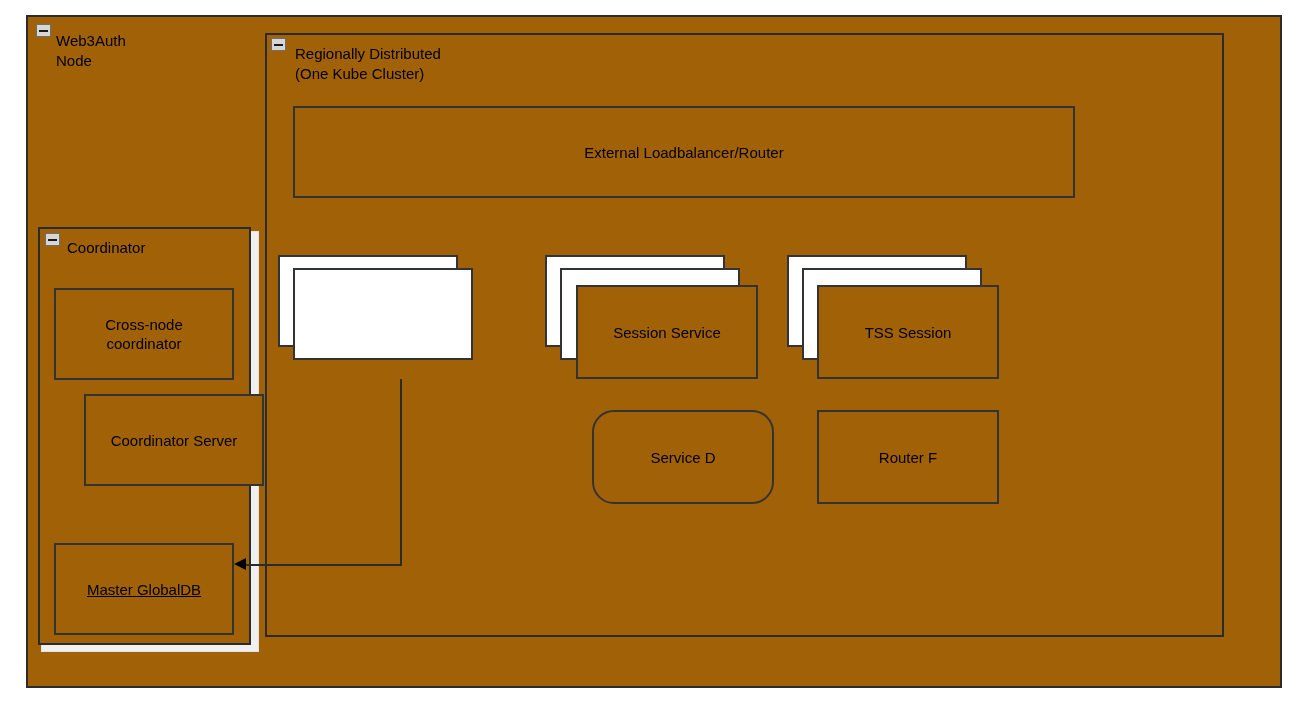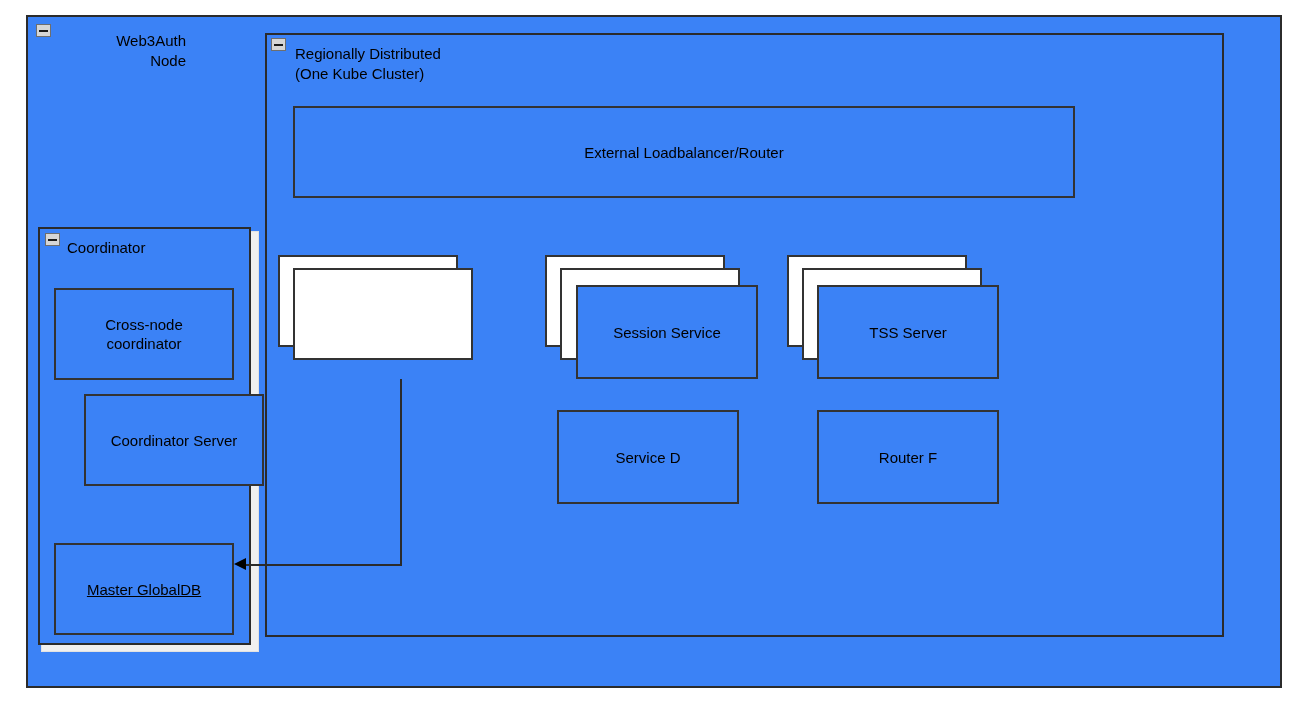--- a/index.html
+++ b/index.html
@@ -14,21 +14,21 @@
   #canvas {
     position: relative;
     width: 1302px;
     height: 708px;
     background: #ffffff;
     overflow: hidden;
   }
   .box {
     position: absolute;
     box-sizing: border-box;
-    background: #3b82f6;
+    background: #a16207;
     border: 2px solid #333333;
   }
   .container-box {
     border: 2px solid #2b2b2b;
   }
   .leaf-box {
     border: 2px solid #333333;
     display: flex;
     align-items: center;
     justify-content: center;
@@ -62,21 +62,21 @@
     top: 5px;
     height: 2px;
     background: #1a1a1a;
   }
   .panel-title {
     position: absolute;
     font-size: 15px;
     line-height: 20px;
     color: #000000;
     white-space: pre-line;
-    text-align: right;
+    text-align: left;
   }
   .gray-frame {
     position: absolute;
     box-sizing: border-box;
     background: #f0f0f0;
     border: 1px solid #e2e2e2;
   }
   .conn {
     position: absolute;
     background: #2b2b2b;
@@ -120,24 +120,24 @@
 
   <div class="stack-ghost" style="left:545px; top:255px; width:180px; height:92px;"></div>
   <div class="stack-ghost" style="left:560px; top:268px; width:180px; height:92px;"></div>
   <div class="box leaf-box" style="left:576px; top:285px; width:182px; height:94px;">
     <span class="leaf-label">Session Service</span>
   </div>
 
   <div class="stack-ghost" style="left:787px; top:255px; width:180px; height:92px;"></div>
   <div class="stack-ghost" style="left:802px; top:268px; width:180px; height:92px;"></div>
   <div class="box leaf-box" style="left:817px; top:285px; width:182px; height:94px;">
-    <span class="leaf-label">TSS Server</span>
+    <span class="leaf-label">TSS Session</span>
   </div>
 
-  <div class="box leaf-box" style="left:557px; top:410px; width:182px; height:94px;">
+  <div class="box leaf-box" style="left:592px; top:410px; width:182px; height:94px;border-radius:22px;">
     <span class="leaf-label">Service D</span>
   </div>
 
   <div class="box leaf-box" style="left:817px; top:410px; width:182px; height:94px;">
     <span class="leaf-label">Router F</span>
   </div>
 
   <div class="gray-frame" style="left:41px; top:231px; width:218px; height:421px;"></div>
 
   <div class="box container-box" style="left:38px; top:227px; width:213px; height:418px;"></div>

